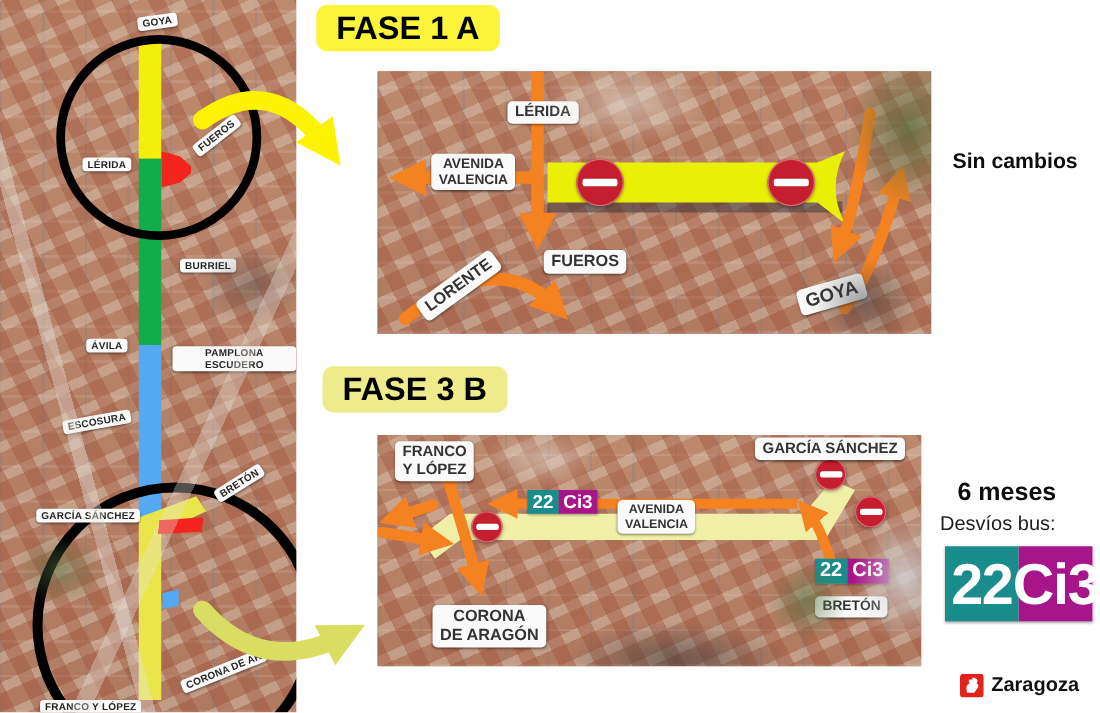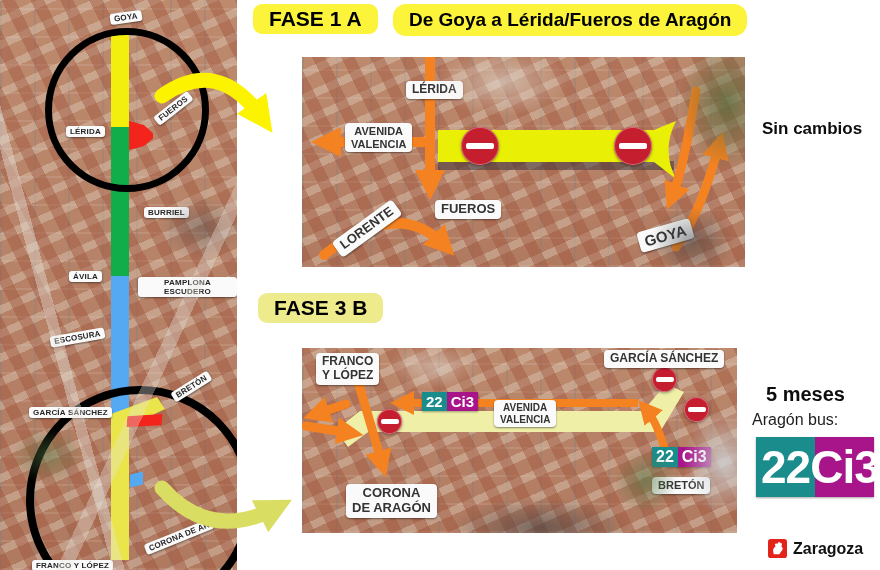--- a/index.html
+++ b/index.html
@@ -63,21 +63,21 @@
   .l-ov-breton{left:170px;top:381px;transform:rotate(-32deg);}
   .l-ov-garcia{left:29px;top:407px;}
   .l-ov-corona{left:143px;top:531px;transform:rotate(-22deg);}
   .l-ov-franco{left:32px;top:560px;}
 
   .zoom-arrow{position:absolute;}
   .za-top{left:150px;top:56px;}
   .za-bottom{left:152px;top:438px;}
 
   
-  .phase-badge{position:absolute;font-weight:bold;font-size:21px;color:#000;
+  .phase-badge{position:absolute;font-weight:bold;font-size:26px;color:#000;
     padding:3px 16px;border-radius:9px;}
   .phase-title{position:absolute;font-weight:bold;font-size:19px;color:#000;
     padding:5px 16px;border-radius:13px;}
   .pa-badge{left:253px;top:4px;background:#FBF43A;}
   .pa-title{left:393px;top:4px;background:#FBF43A;}
   .pb-badge{left:258px;top:293px;background:#EDEB8C;}
   .pb-title{left:399px;top:296px;background:#EDEB8C;}
 
   
   .map-a{left:302px;top:57px;width:443px;height:210px;}
@@ -176,21 +176,20 @@
   <svg class="zoom-arrow za-bottom" width="155" height="100">
     <defs>
         <marker id="mY2" viewBox="0 0 10 10" refX="5" refY="5" markerWidth="2.4" markerHeight="2.4" orient="auto">
       <path d="M0,0 L10,5 L0,10 Z" fill="#D9DE62"></path>
         </marker>
       </defs>
     <path d="M10,50 Q58,104 124,70" fill="none" stroke="#D9DE62" stroke-width="15" stroke-linecap="round" marker-end="url(#mY2)"></path>
   </svg>
 
   <div class="phase-badge pa-badge">FASE 1 A</div>
-  <div class="phase-title pa-title">De Goya a Lérida/Fueros de Aragón</div>
 
   <section class="aerial aerial-a map-a">
     <svg class="overlay" width="443" height="210">
       <defs>
           <marker id="mA" viewBox="0 0 10 10" refX="5" refY="5" markerWidth="3" markerHeight="3" orient="auto">
         <path d="M0,0 L10,5 L0,10 Z" fill="#F58220"></path>
           </marker>
         </defs>
       <rect x="136" y="104" width="236" height="9" fill="rgba(40,40,52,.45)"></rect>
       <path d="M136,73 H352 L374,64 Q359,93 374,122 L352,105 H136 Z" fill="#EAF005"></path>
@@ -245,22 +244,22 @@
     <span class="wlabel map-label l-b-franco">FRANCO
 Y LÓPEZ</span>
     <span class="wlabel map-label l-b-garcia">GARCÍA SÁNCHEZ</span>
     <span class="wlabel map-label l-b-avenida">AVENIDA
 VALENCIA</span>
     <span class="wlabel map-label l-b-corona">CORONA
 DE ARAGÓN</span>
     <span class="wlabel map-label l-b-breton">BRETÓN</span>
   </section>
 
-  <div class="note-strong n-2meses">5 meses</div>
-  <div class="note-strong n-desvios">Aragón bus:</div>
+  <div class="note-strong n-2meses">6 meses</div>
+  <div class="note-strong n-desvios">Desvíos bus:</div>
   <span class="busbadge bus-lg">
     <span class="seg seg-22">22</span>
     <span class="seg seg-ci3">Ci3</span>
   </span>
 
   <div class="footer-logo">
     <svg class="lion-box" viewBox="0 0 20 20">
       <rect x="0" y="0" width="20" height="20" rx="3" fill="#E32219"></rect>
       <path d="M6,16 Q4,10 8,8 Q6,4 10,5 Q11,2 13,4 Q16,5 14,8 Q17,10 14,13 L12,16 Z" fill="#fff"></path>
     </svg>

